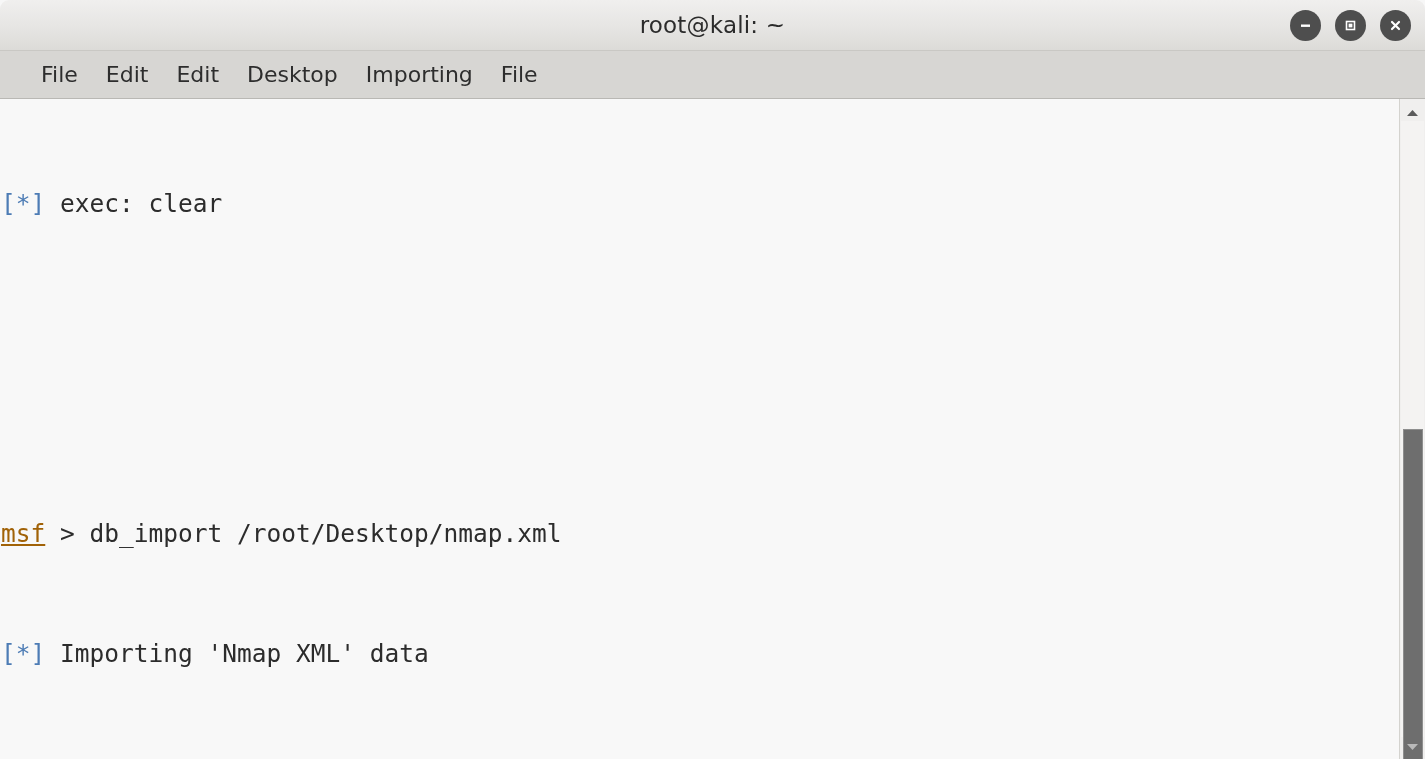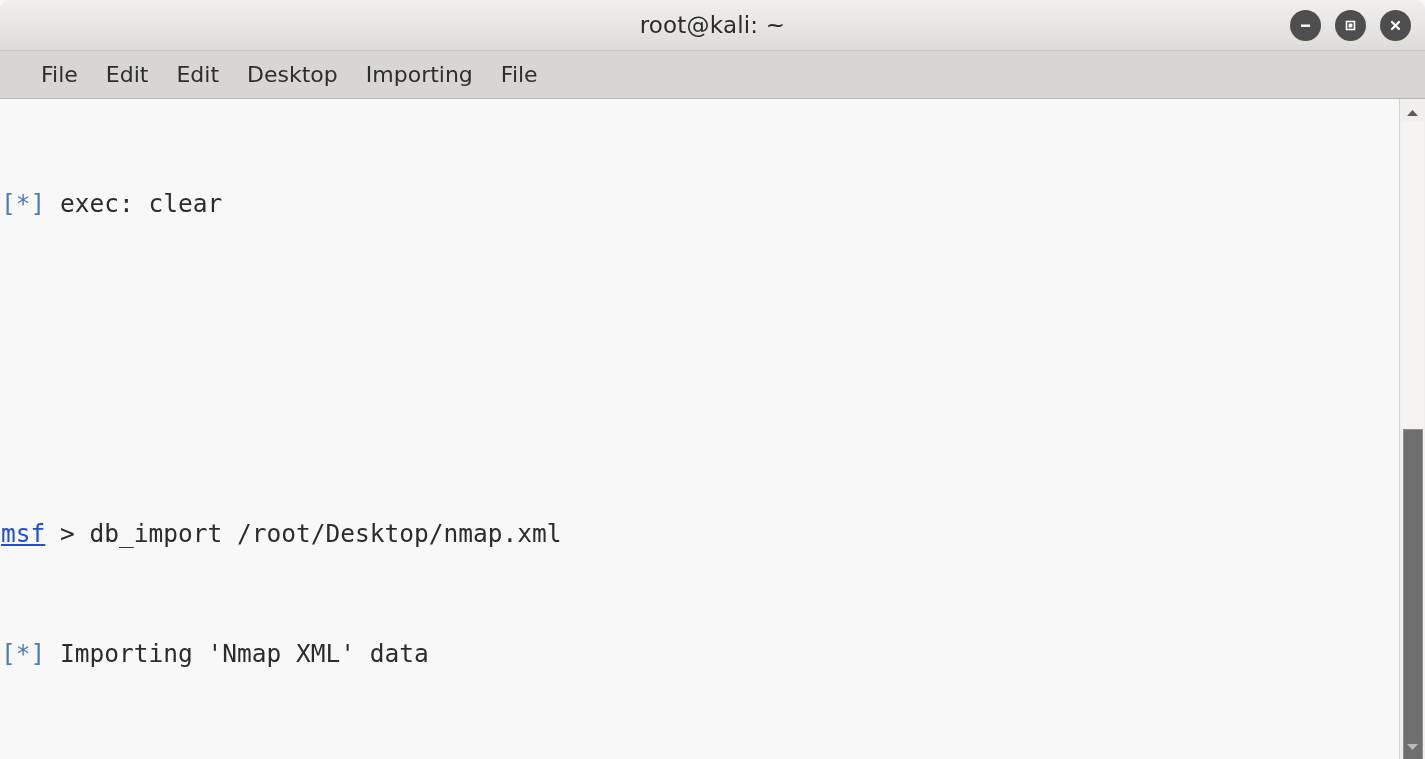--- a/index.html
+++ b/index.html
@@ -105,21 +105,21 @@
     padding: 0 0 0 1px;
     font-family: "DejaVu Sans Mono", monospace;
     font-size: 24.5px;
     line-height: 30px;
     color: #2c2c2c;
     white-space: pre;
     letter-spacing: 0px;
   }
   .line { display: block; height: 30px; }
   .tag   { color: #4d7cb5; }
-  .pmt   { color: #1d4ed8; text-decoration: underline; }
+  .pmt   { color: #a16207; text-decoration: underline; }
 
   
   .scrollbar {
     width: 26px;
     flex: 0 0 26px;
     background: #f0efee;
     border-left: 1px solid #d4d3cf;
     position: relative;
     box-sizing: border-box;
   }

